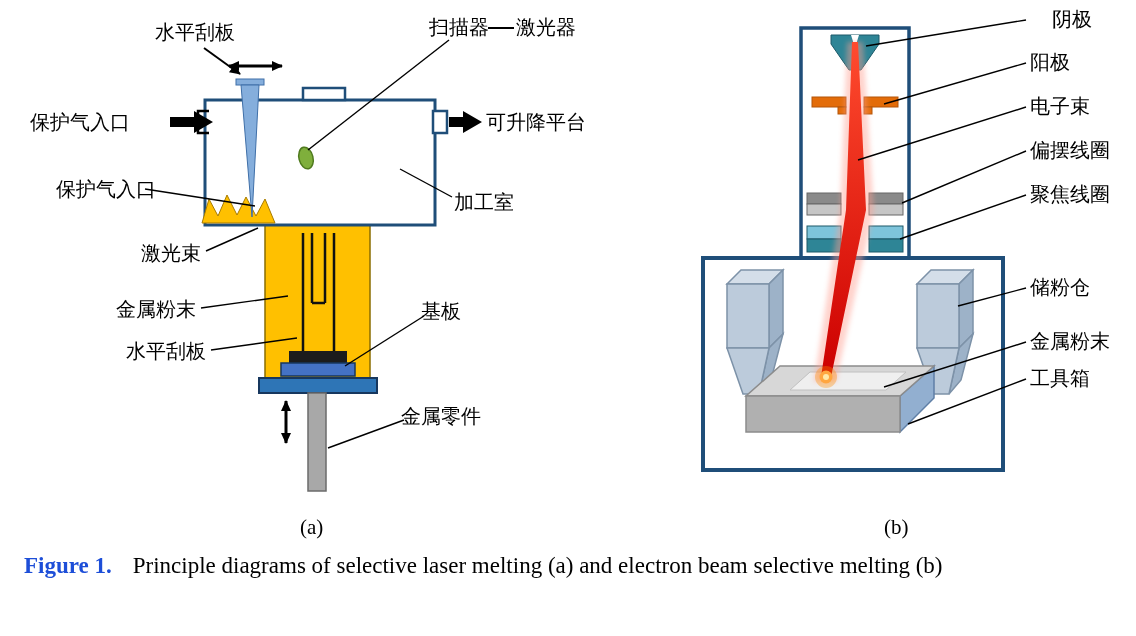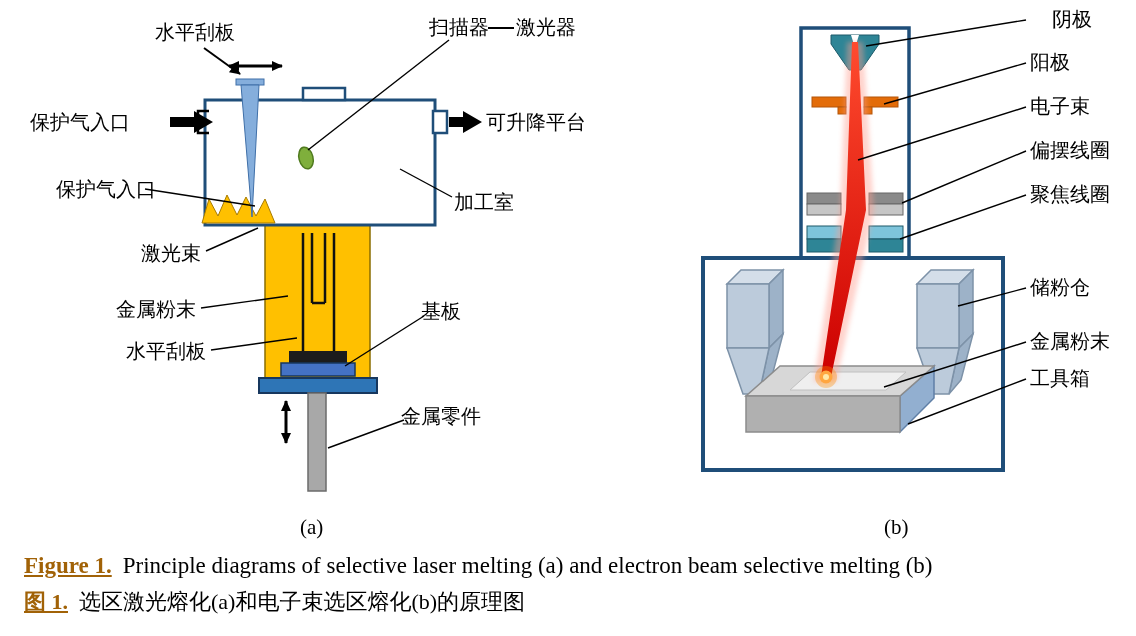--- a/index.html
+++ b/index.html
@@ -21,21 +21,21 @@
     white-space: nowrap;
   }
   .tag { font-size: 21px; }
   .caption {
     position: absolute;
     left: 24px;
     font-size: 23px;
     color: #000;
     white-space: nowrap;
   }
-  .caption .cap-prefix { color: #a16207; font-weight: bold; margin-right: 11px; text-decoration: underline; }
+  .caption .cap-prefix { color: #1d4ed8; font-weight: bold; margin-right: 21px; }
   .caption-zh { font-size: 22px; }
 </style>
 </head>
 <body>
 
 <div class="page">
 
   <svg class="diagram-svg" width="1136" height="636" viewBox="0 0 1136 636">
     <defs>
       <marker id="arr" viewBox="0 0 12 12" refX="10" refY="5" markerWidth="12" markerHeight="12" markerUnits="userSpaceOnUse" orient="auto-start-reverse">
@@ -198,17 +198,14 @@
   <div class="lbl" style="left:1030px; top:138px">偏摆线圈</div>
   <div class="lbl" style="left:1030px; top:182px">聚焦线圈</div>
   <div class="lbl" style="left:1030px; top:275px">储粉仓</div>
   <div class="lbl" style="left:1030px; top:329px">金属粉末</div>
   <div class="lbl" style="left:1030px; top:366px">工具箱</div>
   <div class="lbl tag" style="left:884px; top:514px">(b)</div>
 
   <div class="caption caption-en" style="top:553px">
     <span class="cap-prefix">Figure 1.</span><span class="cap-text">Principle diagrams of selective laser melting (a) and electron beam selective melting (b)</span>
   </div>
-  <div class="caption caption-zh" style="top:587px">
-    <span class="cap-prefix">图 1.</span><span class="cap-text">选区激光熔化(a)和电子束选区熔化(b)的原理图</span>
-  </div>
 
 </div>
 
 </body></html>

